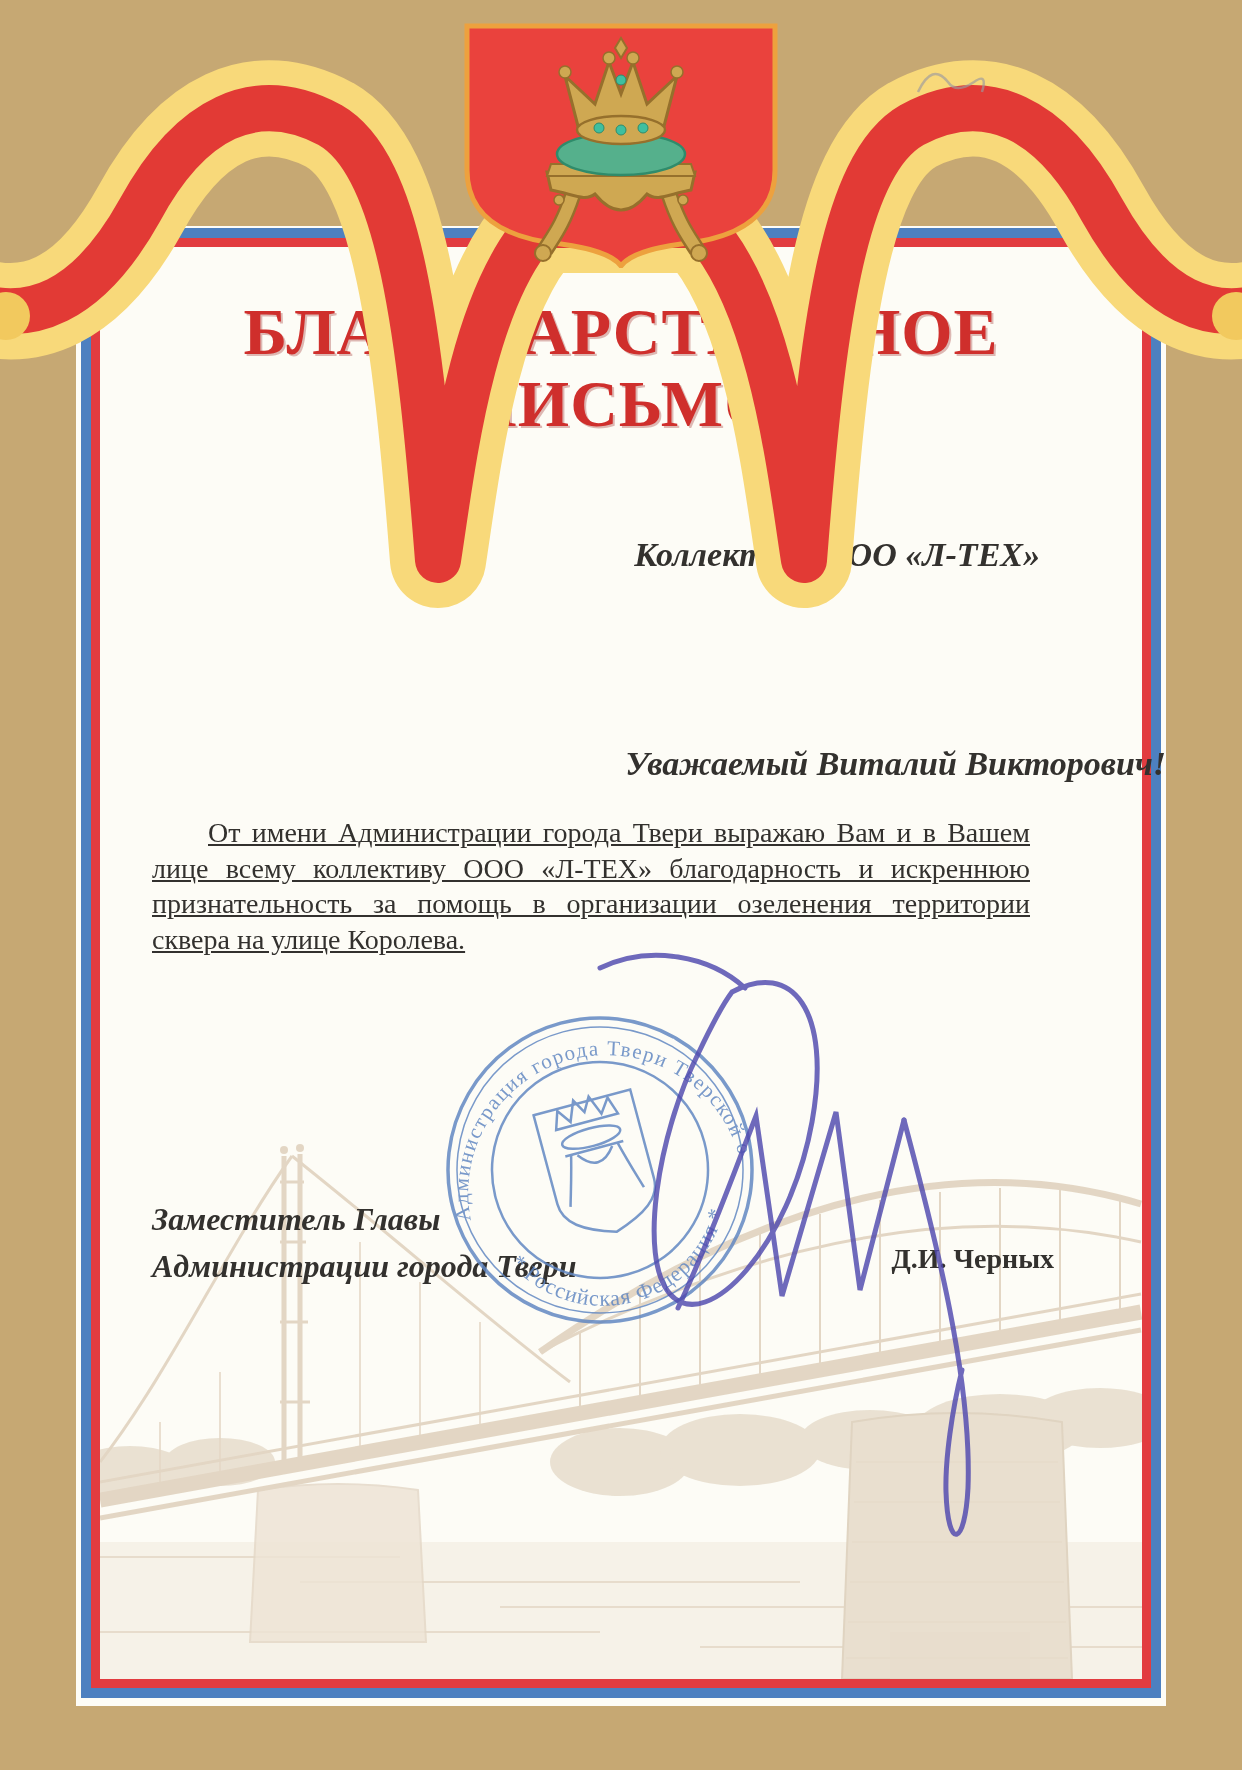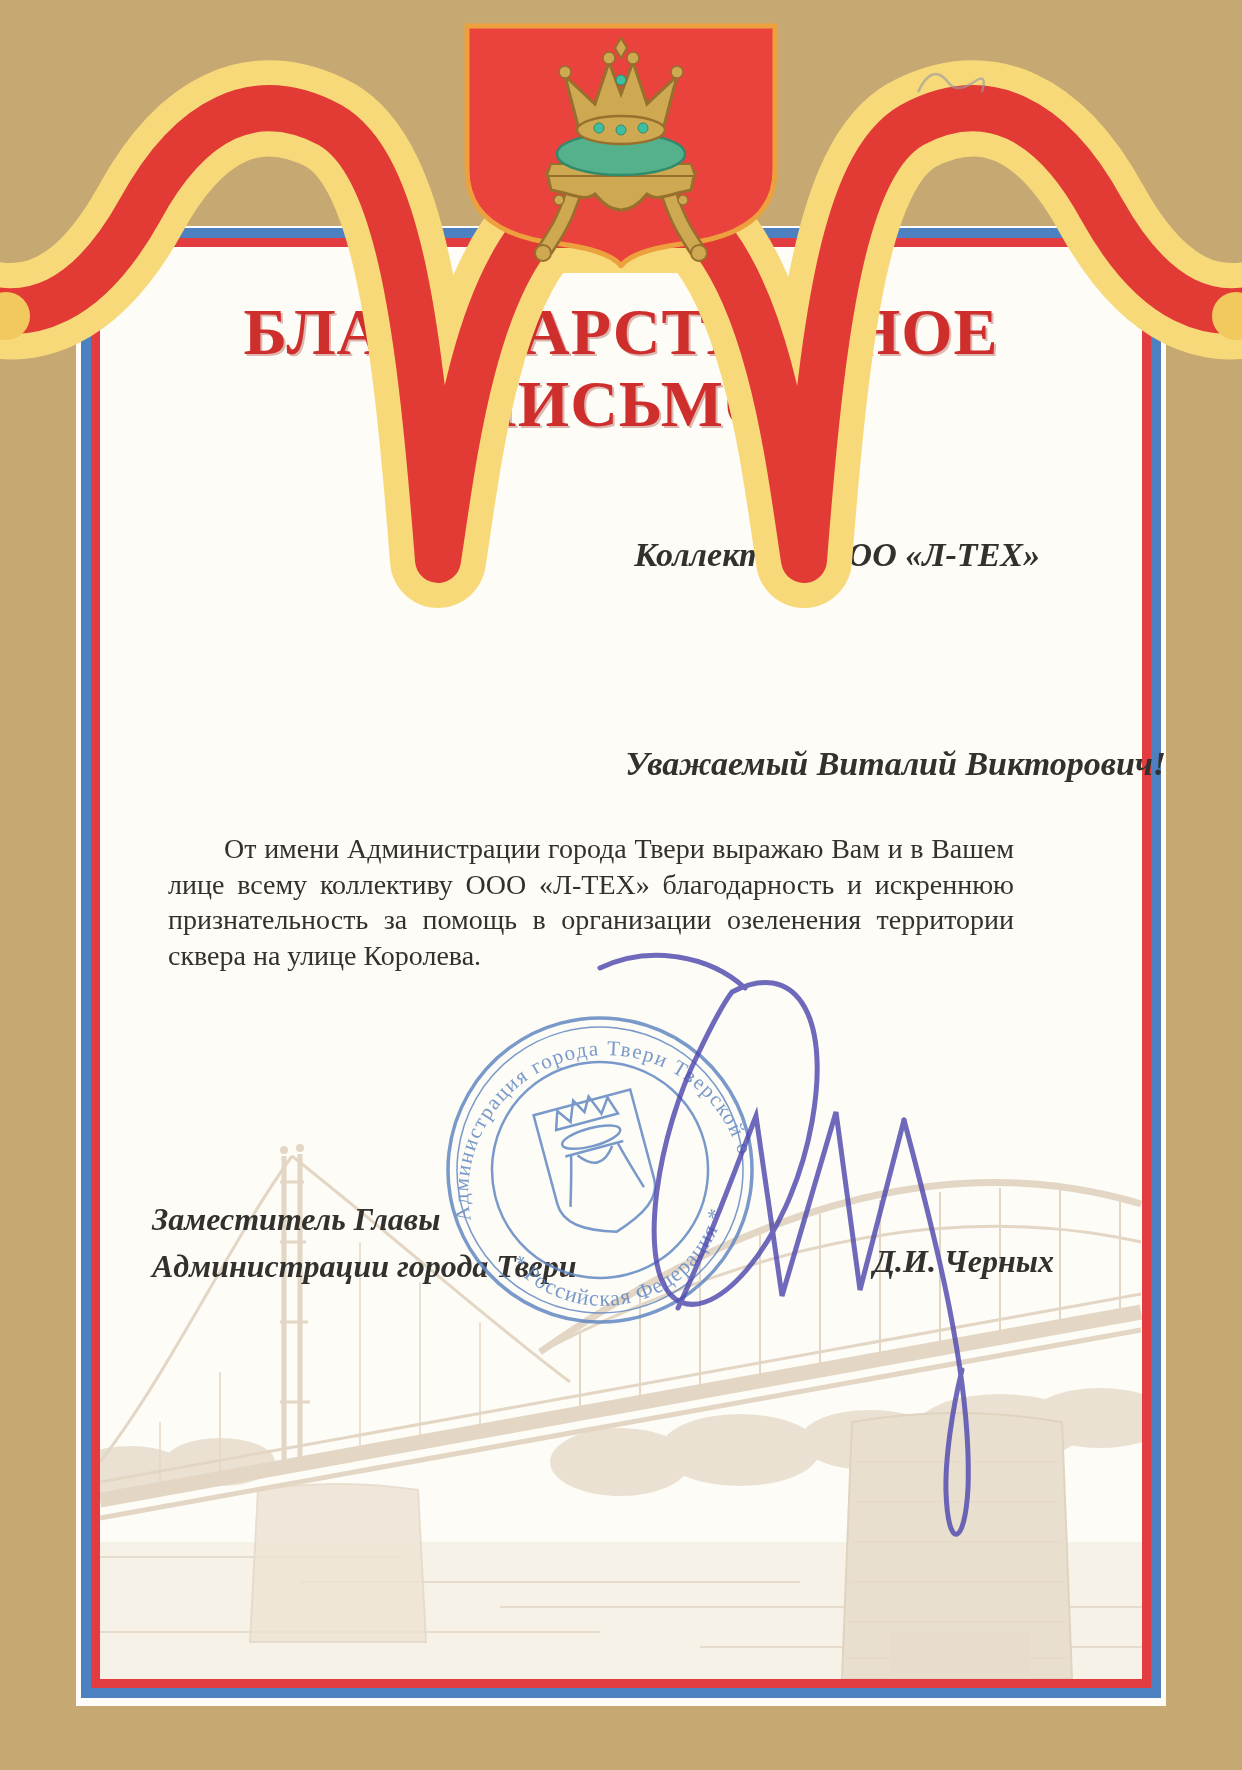--- a/index.html
+++ b/index.html
@@ -32,28 +32,28 @@
     font-style:italic;font-weight:bold;font-size:34px;color:var(--text_dark);
   }
   .salutation{
     position:absolute;left:0;right:0;top:519px;text-align:right;z-index:3;
     font-style:italic;font-weight:bold;font-size:34px;color:var(--text_dark);
   }
   .body-text{
     position:absolute;left:76px;width:878px;top:589px;z-index:3;
     font-size:28px;line-height:35.5px;text-align:justify;color:var(--text_dark);
   }
-  .body-text p{margin:16px;text-indent:56px;}
+  .body-text p{margin:0;text-indent:56px;text-decoration:underline;}
   .sig-pos{
     position:absolute;left:76px;top:970px;z-index:4;
     font-style:italic;font-weight:bold;font-size:32px;line-height:47px;color:var(--text_dark);
   }
   .sig-name{
     position:absolute;right:112px;top:1017px;z-index:4;
-    font-style:italic;font-weight:bold;font-size:32px;color:var(--text_dark);
+    font-weight:bold;font-size:28px;color:var(--text_dark);
   }
   .watermark{position:absolute;left:24px;top:716px;z-index:1;opacity:.5;}
   .stamp{position:absolute;left:342px;top:762px;z-index:5;opacity:.85;}
   .signature-ink{position:absolute;left:484px;top:714px;z-index:6;}
   .ribbon{position:absolute;left:0;top:0;z-index:5;pointer-events:none;}
   .coat{position:absolute;left:455px;top:18px;z-index:6;}
 
   
   .rib-y{stroke:var(--ribbon_yellow);}
   .rib-r{stroke:var(--ribbon_red);}

